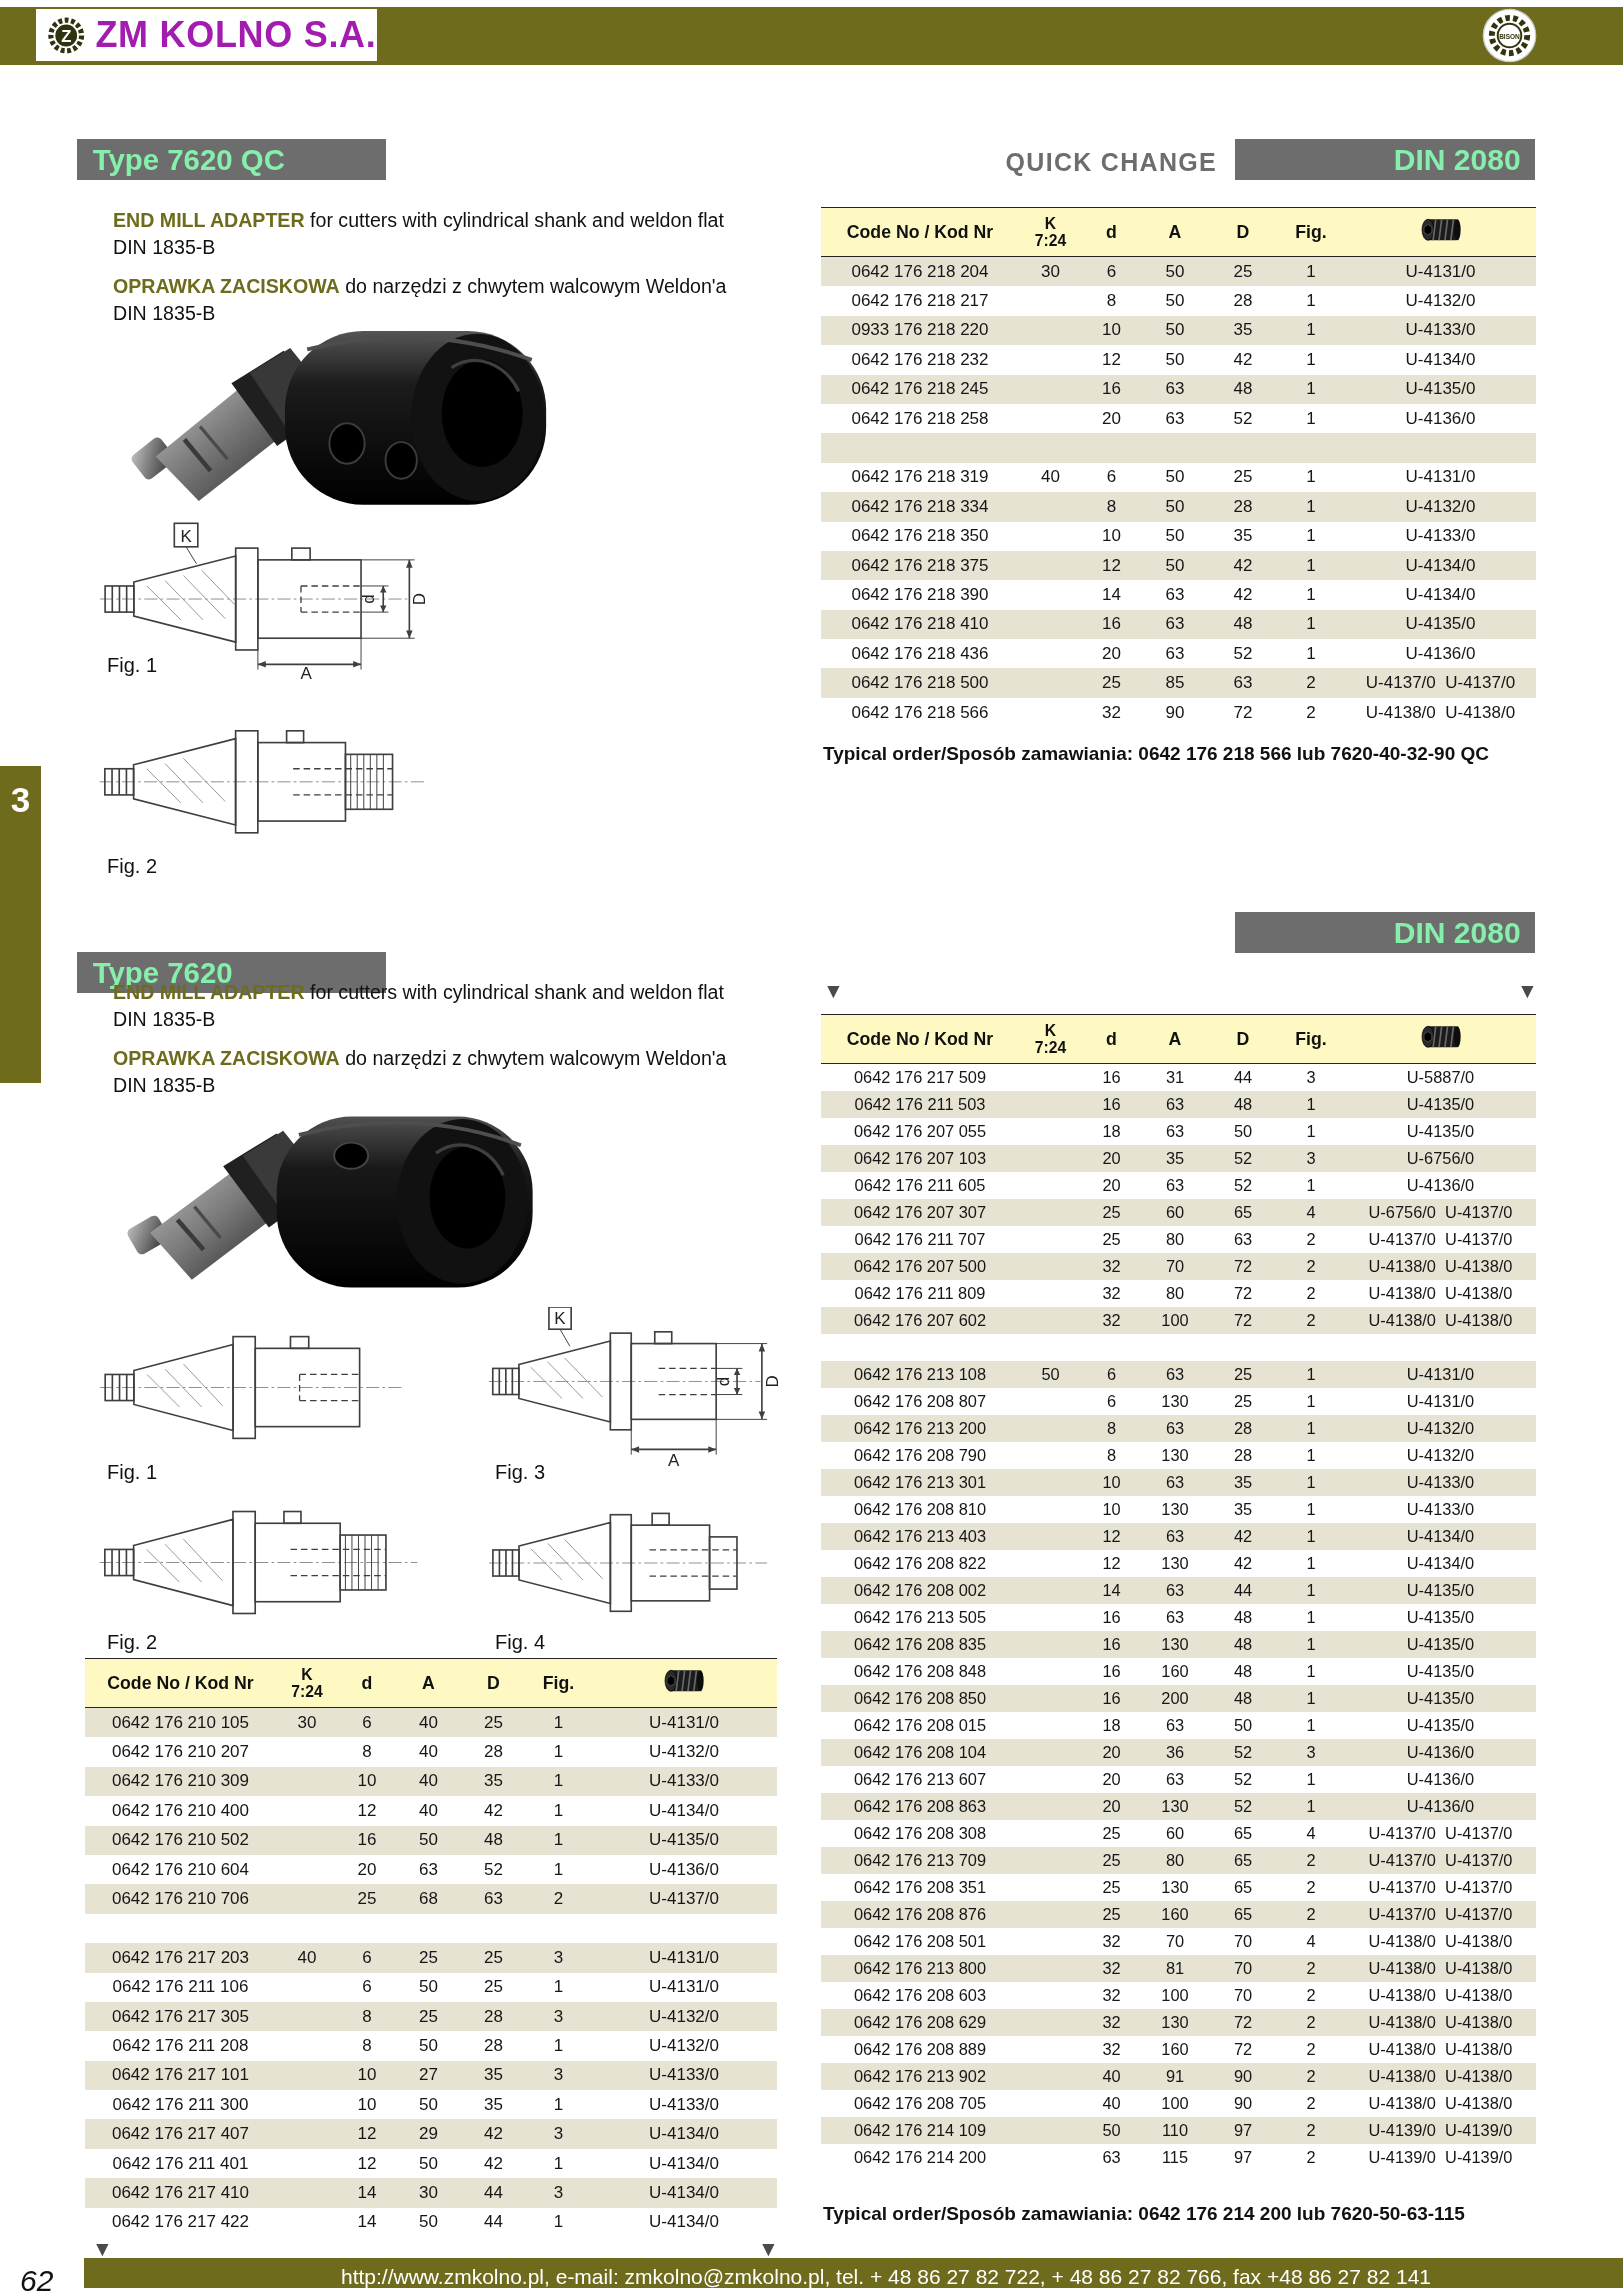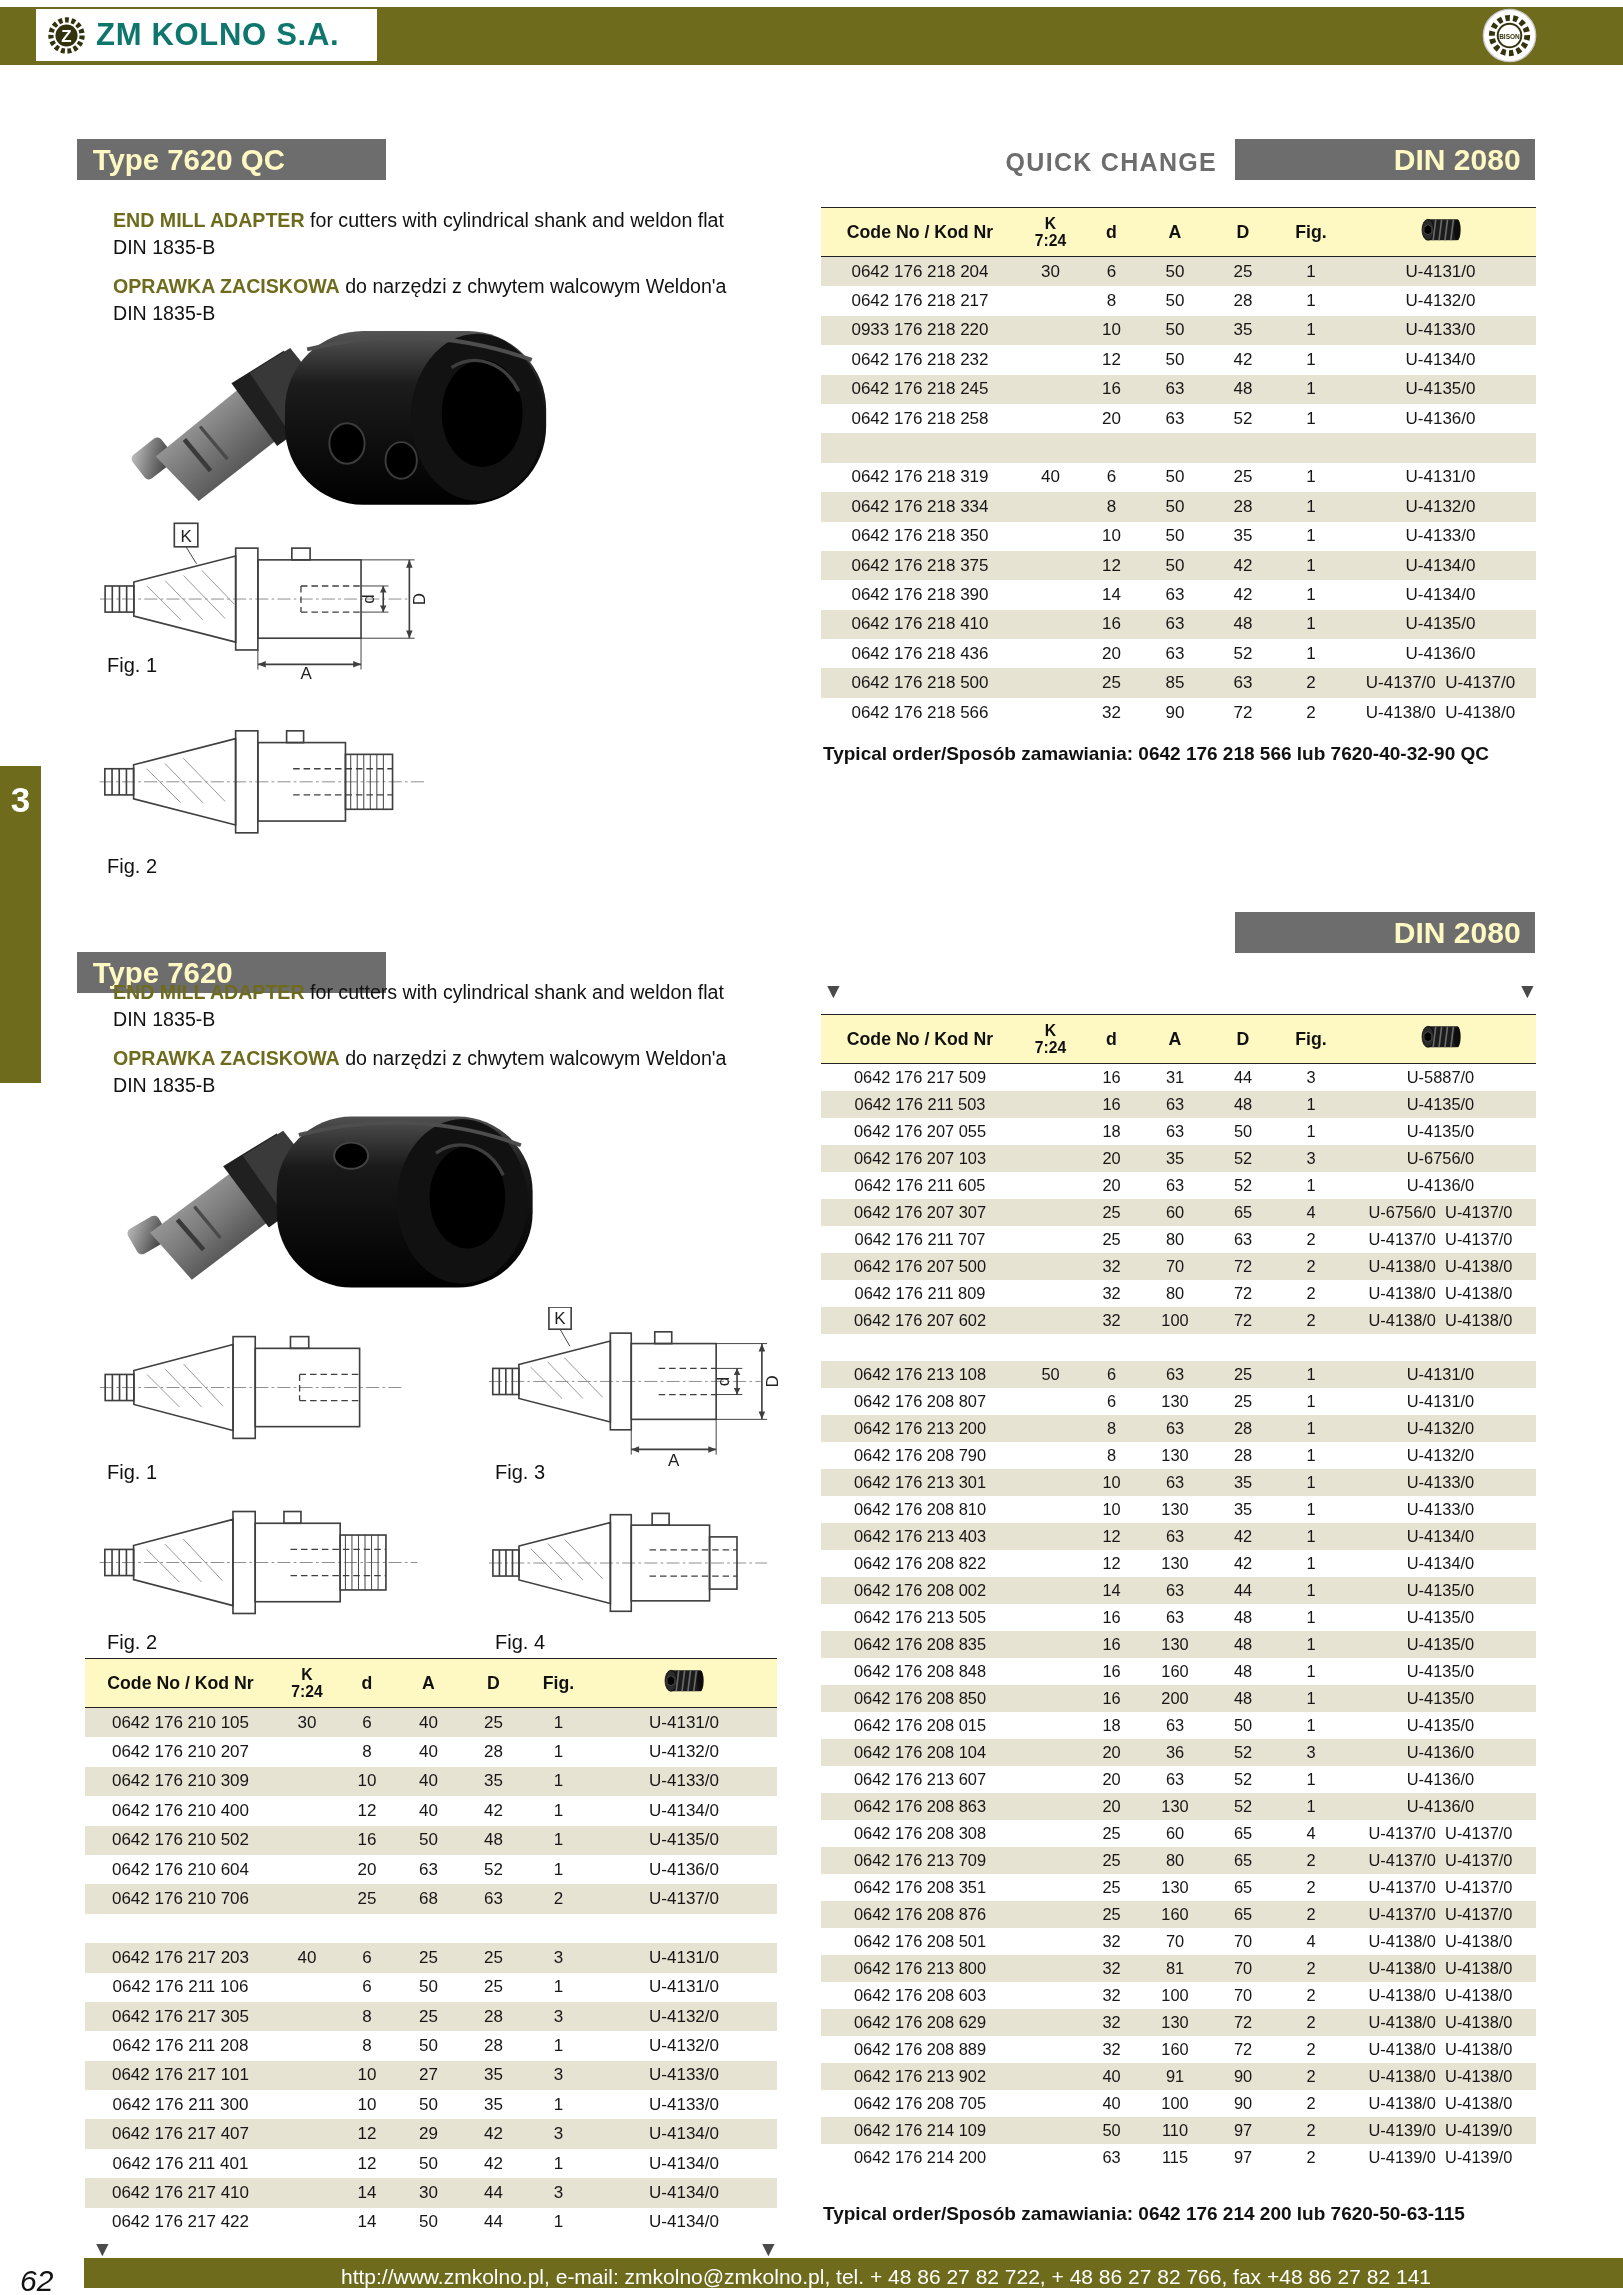--- a/index.html
+++ b/index.html
@@ -1,25 +1,25 @@
 <!DOCTYPE html>
 <html style="--olive: #6e6b1d; --gray: #6d6d6d; --beige: #e7e3d3;font-size:10.5px"><head>
 <meta charset="utf-8">
 <style>
   html,body{margin:0;padding:0;background:#fff;}
   #page{position:relative;width:1623px;height:2295px;background:#fff;overflow:hidden;
         font-family:"Liberation Sans",sans-serif;color:#111;}
   .abs{position:absolute;}
   .band{background:var(--olive,#6e6b1d);}
-  .graybar{background:var(--gray,#6d6d6d);color:#fef9c3;font-weight:bold;}
+  .graybar{background:var(--gray,#6d6d6d);color:#86efac;font-weight:bold;}
 
   
   .top-band{left:0;top:6.5px;width:1623px;height:58px;}
   .logo-box{left:36px;top:9.2px;width:330px;height:52px;background:#fff;display:flex;align-items:center;gap:10.5px;padding-left:10.5px;}
-  .logo-text{font-size:31px;font-weight:bold;color:#0f766e;letter-spacing:0.7px;white-space:nowrap;}
+  .logo-text{font-size:36px;font-weight:bold;color:#a21caf;letter-spacing:0.7px;white-space:nowrap;}
   .badge{left:1482px;top:7.9px;width:55px;height:55px;}
 
   
   .chapter-strip{left:0;top:766px;width:41px;height:317px;}
   .chapter-num{left:0;top:780px;width:41px;text-align:center;font-size:35px;font-weight:bold;color:#fff;}
 
   
   .s1-title{left:77px;top:139px;width:293px;height:41px;font-size:29.4px;line-height:41px;padding-left:15.7px;}
   .s1-qc{left:929px;top:148px;width:288px;text-align:right;font-size:25px;font-weight:bold;color:var(--gray,#6d6d6d);letter-spacing:1.3px;}
   .s1-din{left:1235px;top:139px;width:300px;height:41px;font-size:30px;line-height:41px;text-align:right;padding-right:14.4px;box-sizing:border-box;}

